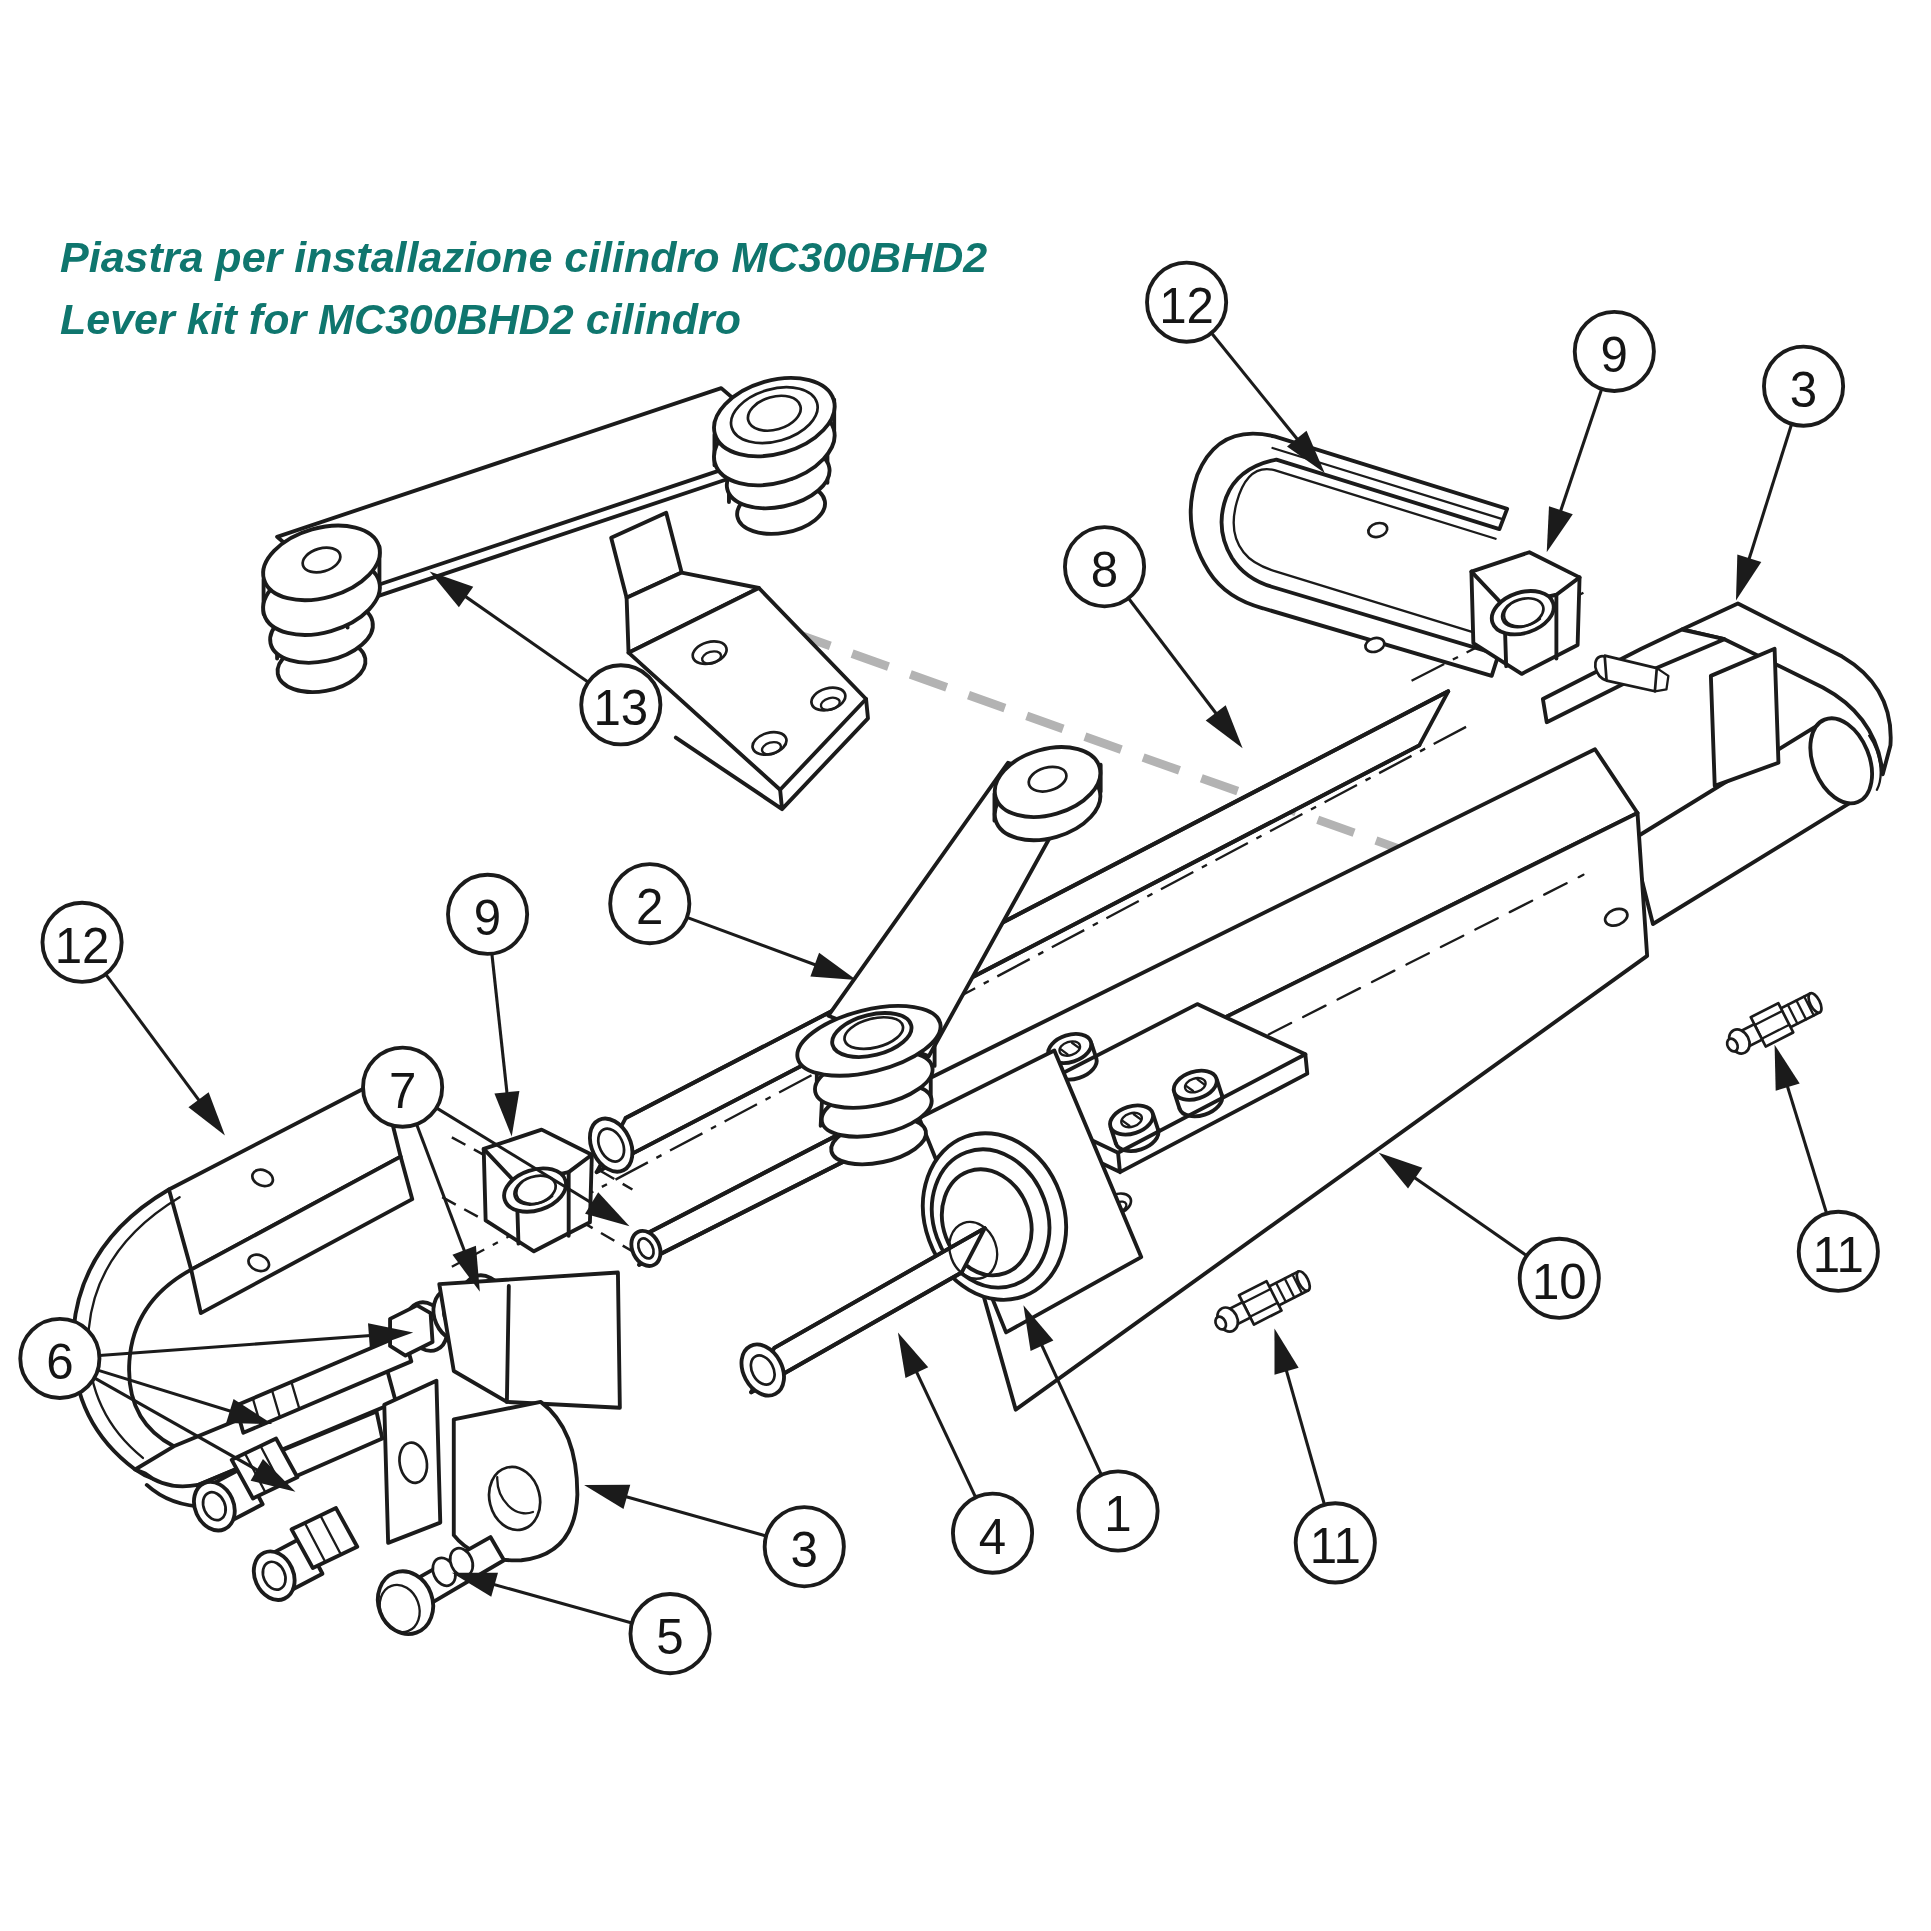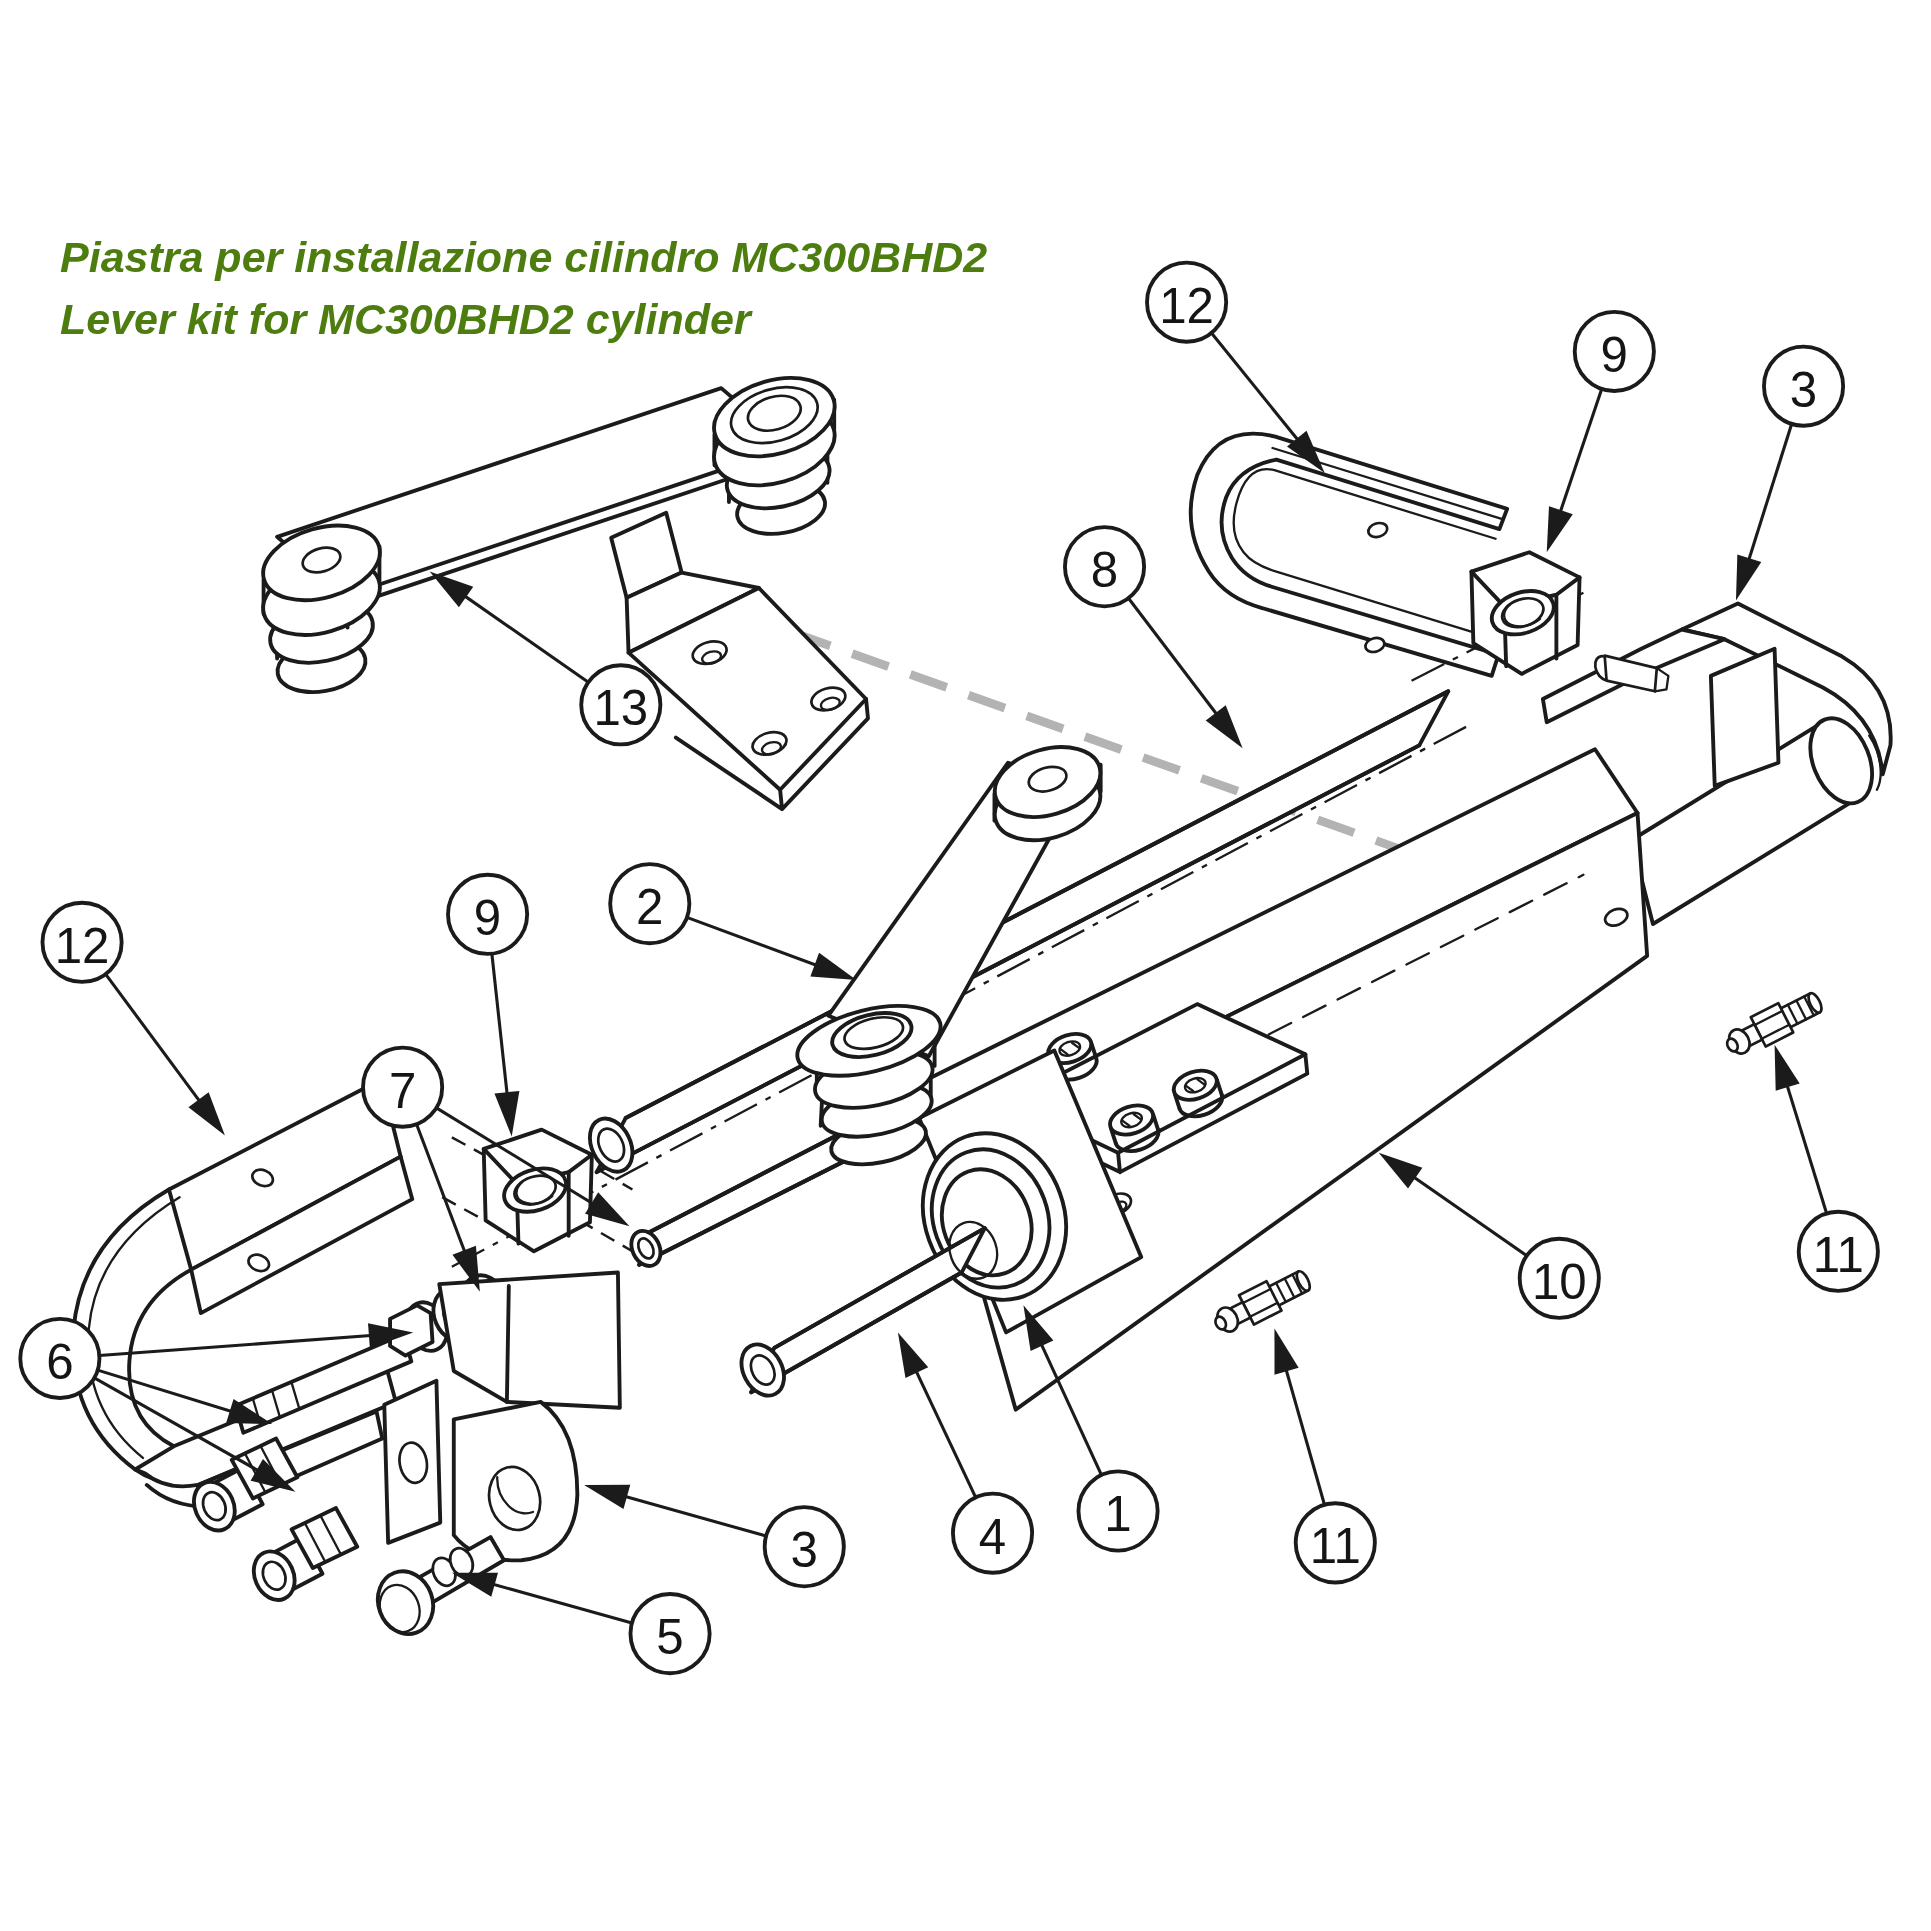--- a/index.html
+++ b/index.html
@@ -1,39 +1,39 @@
 <!DOCTYPE html>
 <html><head>
 <meta charset="utf-8">
 <style>
   html,body{margin:0;padding:0;background:#ffffff;}
   .page{position:relative;width:1931px;height:1931px;background:#ffffff;
         font-family:"Liberation Sans",sans-serif;overflow:hidden;}
-  .title-block{position:absolute;left:60px;top:226px;color:#4d7c0f;}
+  .title-block{position:absolute;left:60px;top:226px;color:#0f766e;}
   .title-line{font-size:43px;font-weight:bold;font-style:italic;line-height:62px;white-space:nowrap;}
   svg{position:absolute;left:0;top:0;}
   .o4{fill:none;stroke:#1b1b1b;stroke-width:4;stroke-linejoin:round;stroke-linecap:round;}
   .w4{fill:#ffffff;stroke:#1b1b1b;stroke-width:4;stroke-linejoin:round;stroke-linecap:round;}
   .o2{fill:none;stroke:#1b1b1b;stroke-width:2.4;stroke-linejoin:round;stroke-linecap:round;}
   .w2{fill:#ffffff;stroke:#1b1b1b;stroke-width:2.8;stroke-linejoin:round;stroke-linecap:round;}
   .hid{fill:none;stroke:#1b1b1b;stroke-width:2.6;stroke-dasharray:16 10;}
   .cl{fill:none;stroke:#1b1b1b;stroke-width:2.4;stroke-dasharray:38 10 6 10;}
   .balloon{fill:#ffffff;stroke:#1b1b1b;stroke-width:4;}
   .balloon-num{font-family:"Liberation Sans",sans-serif;font-size:51px;fill:#151515;}
   .leader{fill:none;stroke:#1b1b1b;stroke-width:3.2;}
   .arrowhead{fill:#1b1b1b;stroke:none;}
 </style>
 </head>
 <body>
 
 <div class="page">
 
   <div class="title-block">
     <div class="title-line">Piastra per installazione cilindro MC300BHD2</div>
-    <div class="title-line">Lever kit for MC300BHD2 cylinder</div>
+    <div class="title-line">Lever kit for MC300BHD2 cilindro</div>
   </div>
 
   <svg width="1931" height="1931" viewBox="0 0 2000 2000">
 
     <defs>
       <g id="hexnut">
         <path class="w4" d="M-56,-48 L4,-68 L56,-42 L54,28 L-4,58 L-54,26 Z"></path>
         <path class="o4" d="M-56,-48 L-22,-12 L32,-24 L56,-42"></path>
         <path class="o4" d="M-22,-12 L-20,50"></path>
         <path class="o4" d="M32,-24 L32,42"></path>

